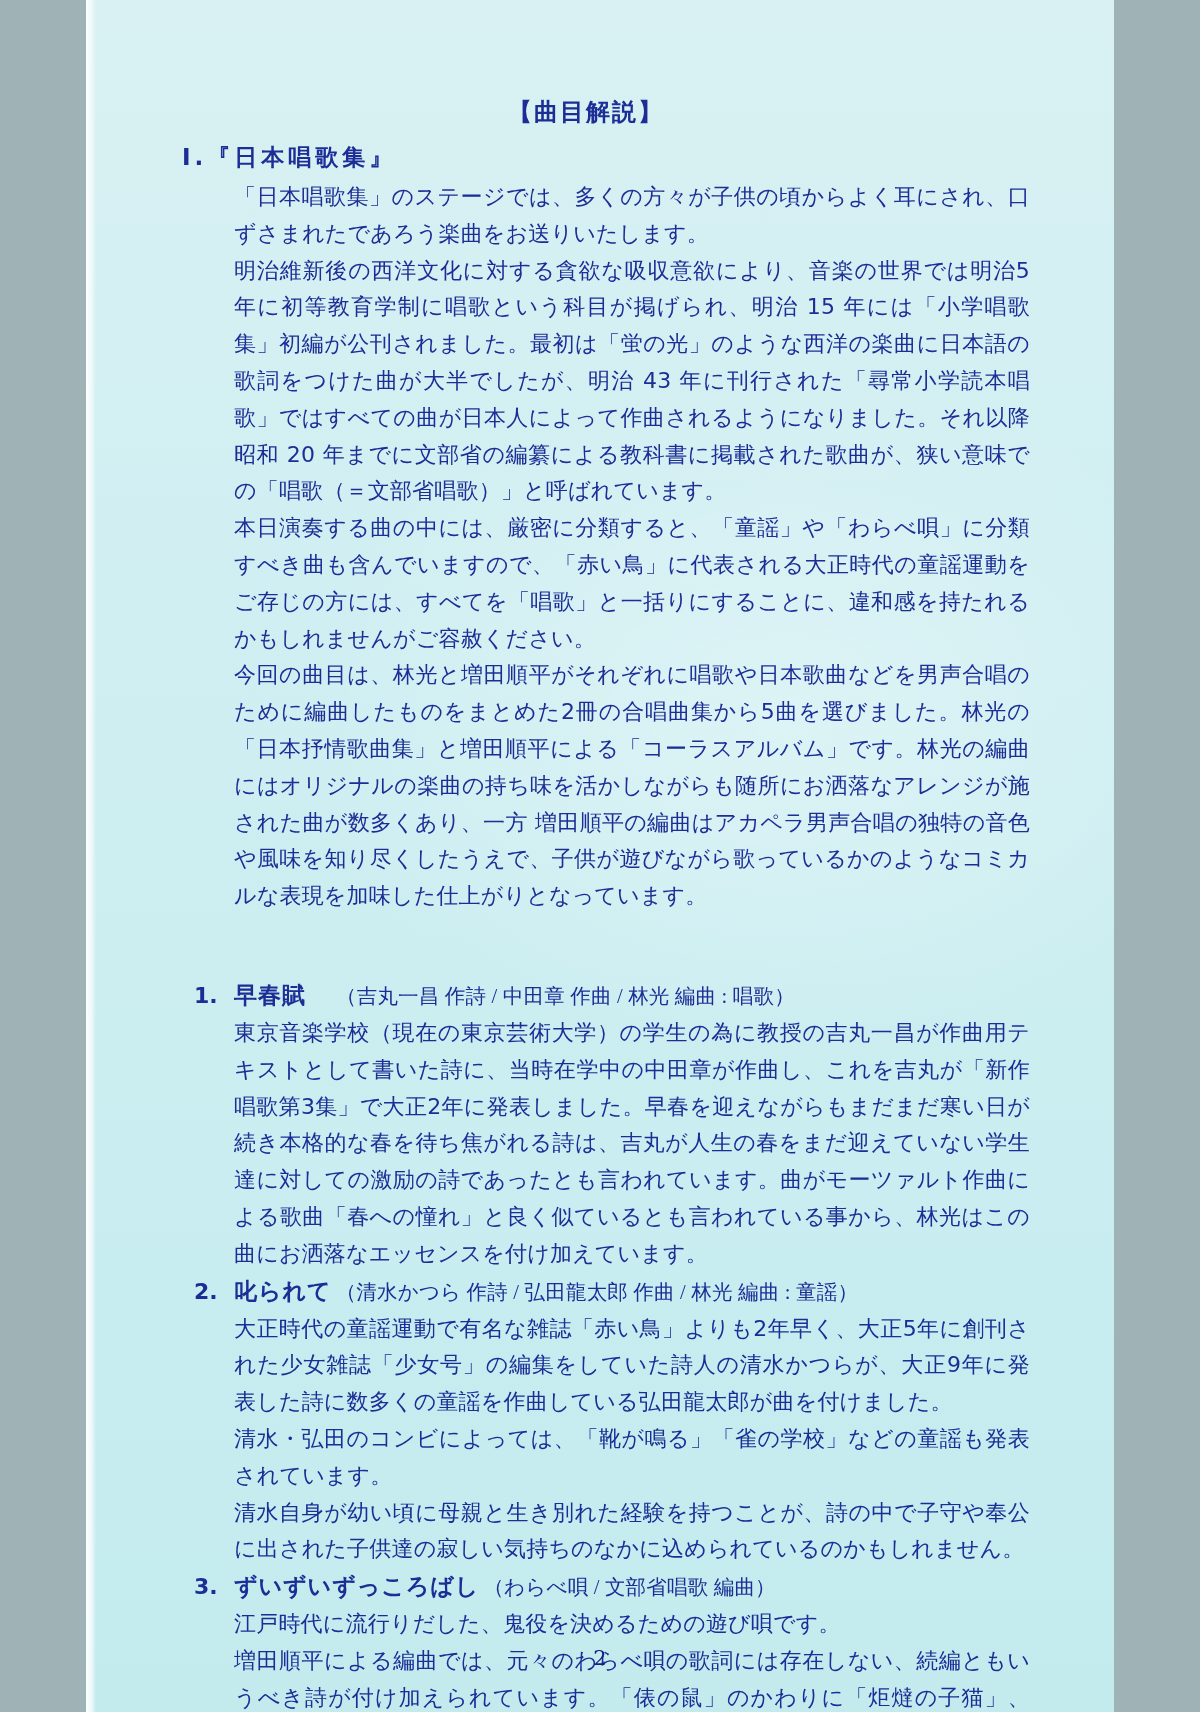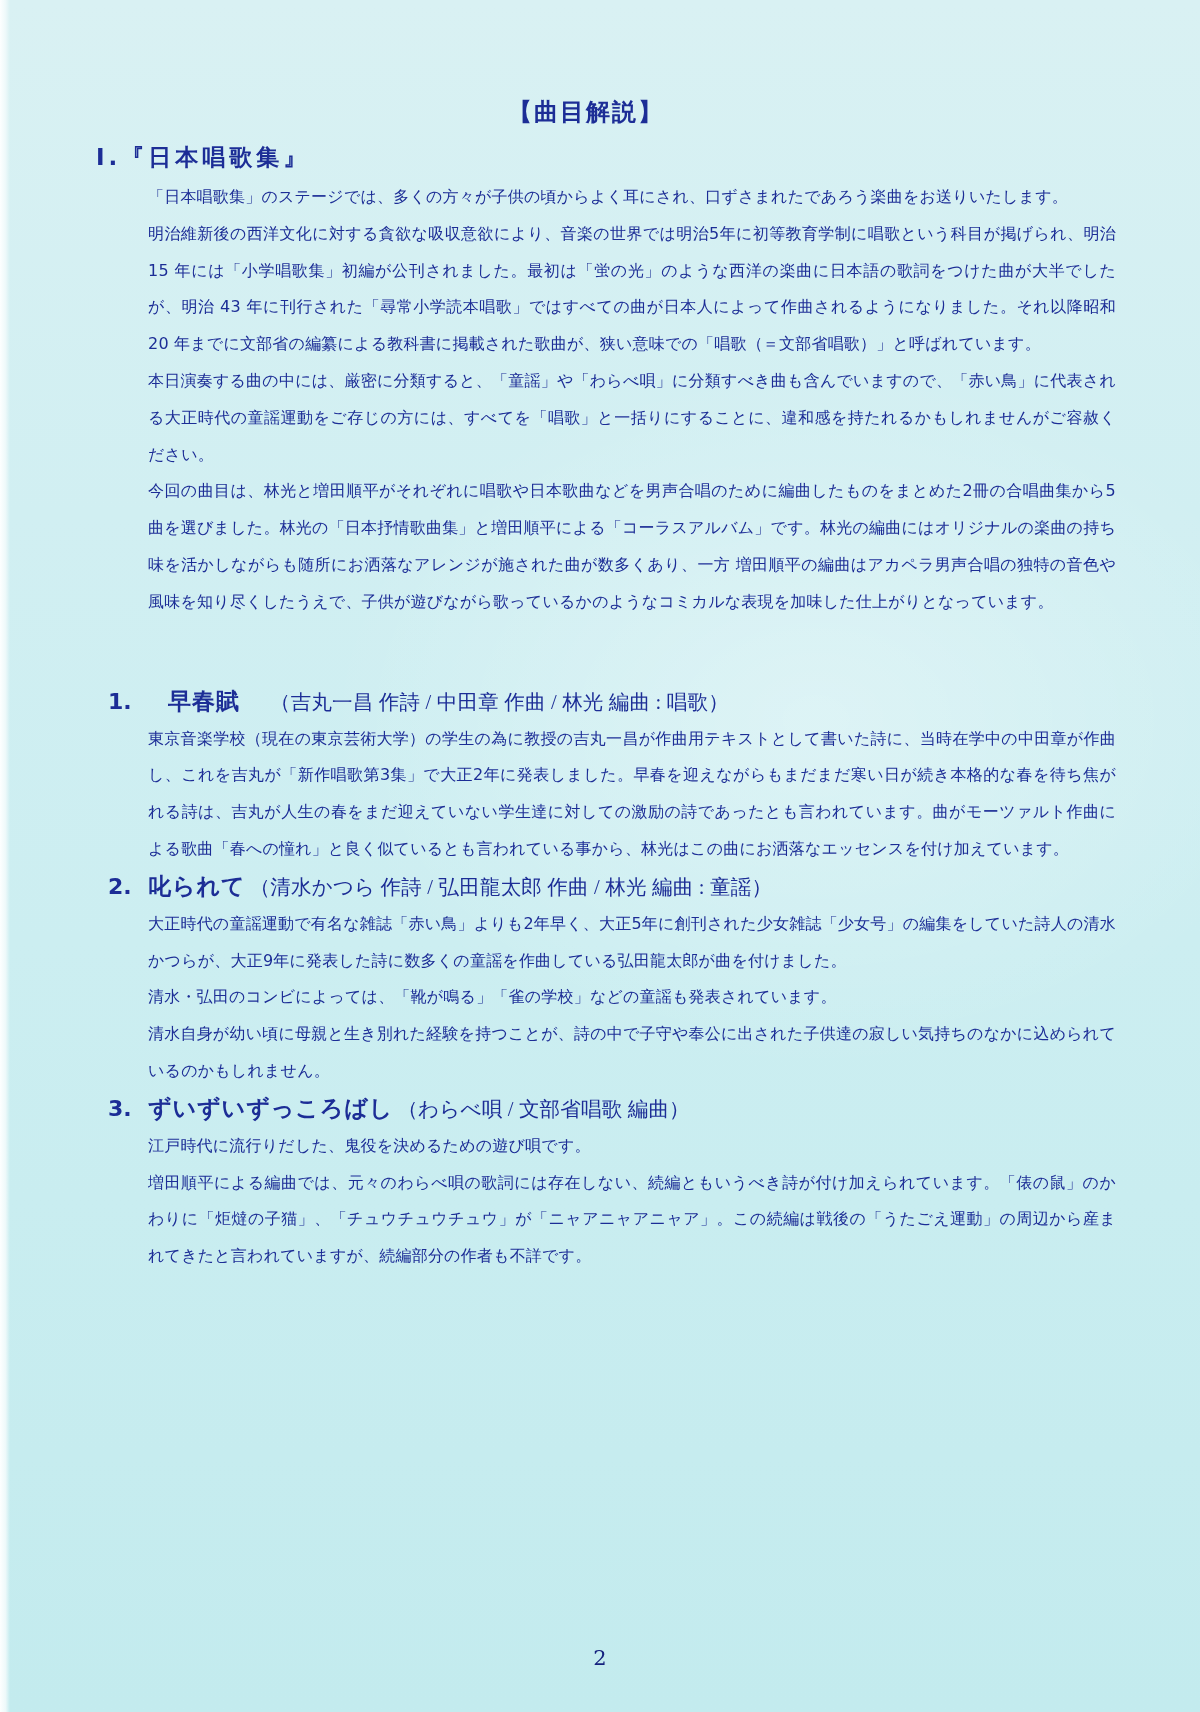--- a/index.html
+++ b/index.html
@@ -2,21 +2,21 @@
 <html lang="ja"><head>
 <meta charset="utf-8">
 <style>
   html, body {
     margin: 0;
     padding: 0;
     background: #9fb3b6;
   }
   .page {
     position: relative;
-    width: 1200px;
+    width: 1028px;
     height: 1712px;
     margin: 0 auto;
     box-sizing: border-box;
     overflow: hidden;
     background:
       radial-gradient(ellipse 700px 500px at 68% 42%, rgba(255,255,255,0.30), rgba(255,255,255,0) 70%),
       linear-gradient(180deg, #d9f1f3 0%, #d1eff2 30%, #cceef1 55%, #c6ecef 85%, #c3ebee 100%);
     color: #1c2d96;
     font-family: "DejaVu Sans", "Liberation Sans", sans-serif;
   }
@@ -44,21 +44,21 @@
     padding: 0 84px 0 148px;
   }
   .section-heading {
     margin: 14px 0 6px -52px;
     font-size: 23px;
     font-weight: bold;
     letter-spacing: 4px;
   }
   .body-para {
     margin: 0;
-    font-size: 16px;
+    font-size: 22px;
     line-height: 36.8px;
     text-align: justify;
     letter-spacing: 0.2px;
   }
   .songs-block {
     margin-top: 62px;
   }
   .song-heading {
     display: flex;
     align-items: baseline;
@@ -75,21 +75,21 @@
   .song-title {
     font-size: 23px;
     font-weight: bold;
     letter-spacing: 1px;
   }
   .song-credits {
     font-size: 20.5px;
     letter-spacing: 0.2px;
     font-family: Liberation Serif, serif;
   }
-  .song:nth-child(1) .song-title { margin-right: 30px; margin-left: 20px; }
+  .song:nth-child(1) .song-title { margin-right: 30px; }
   .song:nth-child(2) .song-title { margin-right: 4px; text-align: center; }
   .song:nth-child(3) .song-title { margin-right: 4px; }
   .page-number {
     position: absolute;
     left: 0;
     bottom: 42px;
     width: 100%;
     text-align: center;
     font-family: "DejaVu Serif", "Liberation Serif", serif;
     font-size: 21px;

